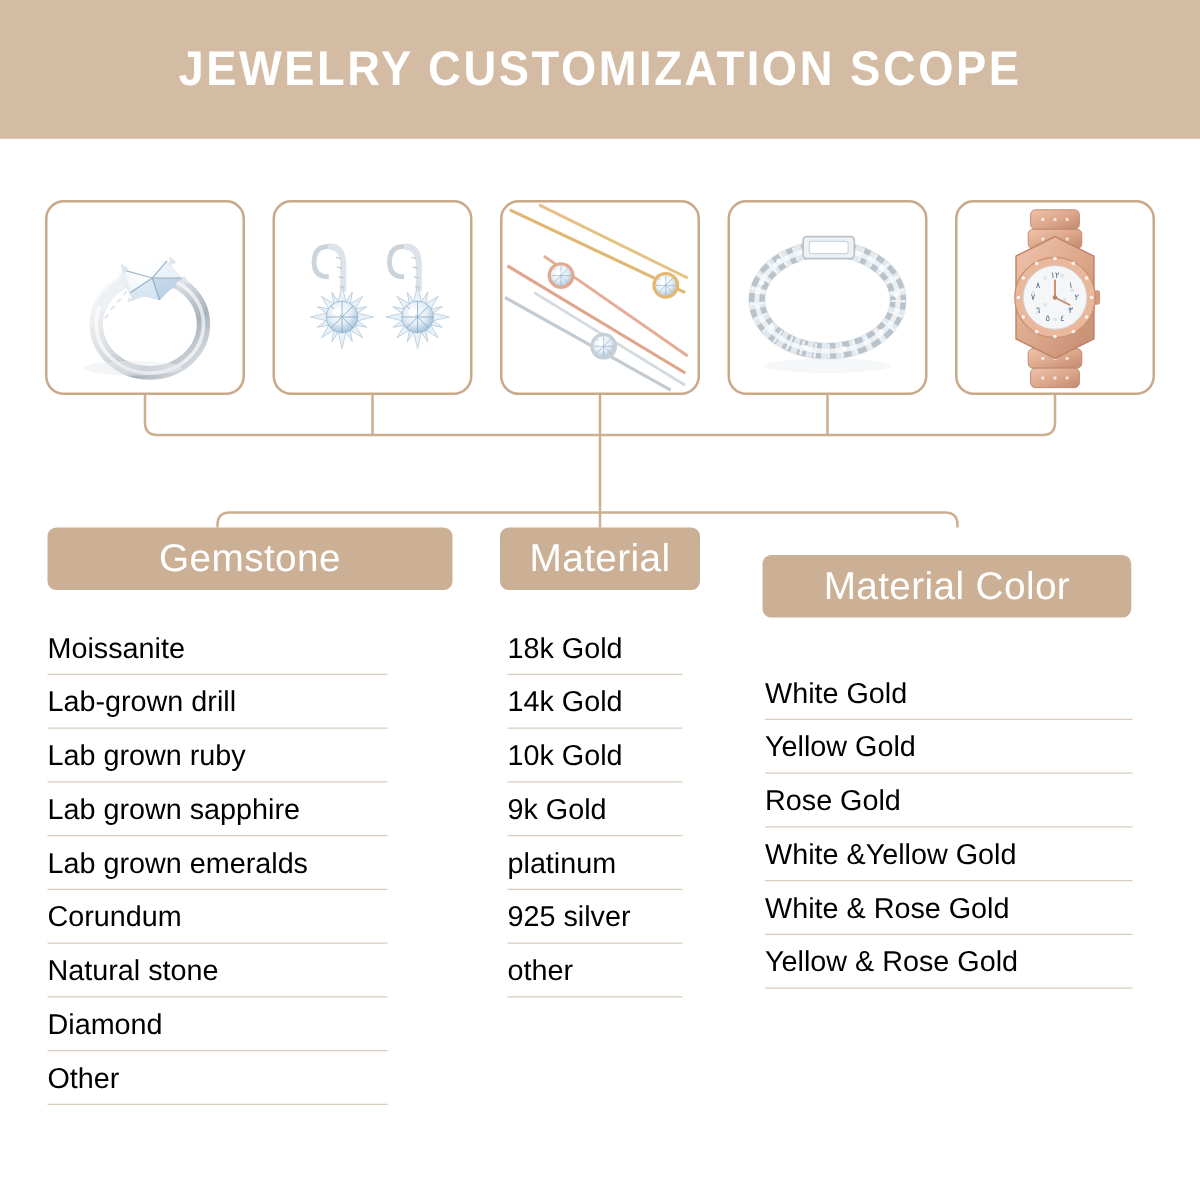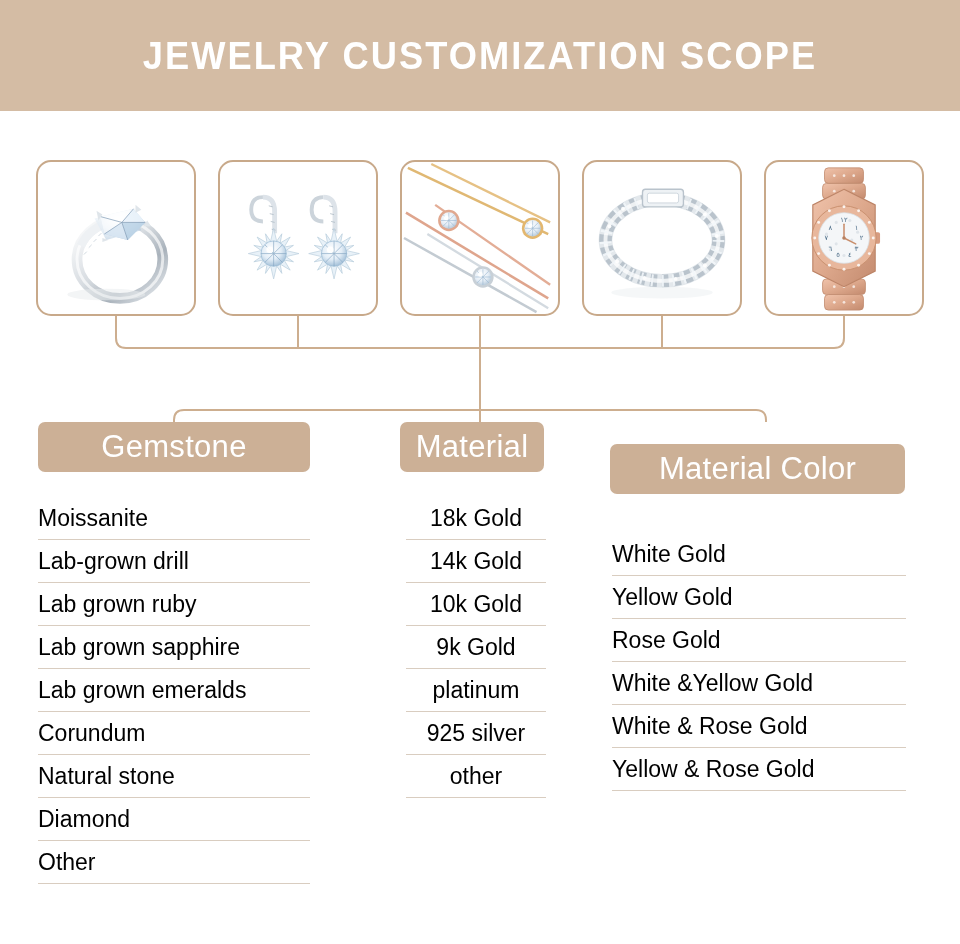--- a/index.html
+++ b/index.html
@@ -65,21 +65,21 @@
   .opt{
     height:42px;
     line-height:42px;
     font-size:23px;
     color:#000000;
     border-bottom:1px solid #d9cdc0;
     white-space:nowrap;
     overflow:hidden;
   }
   #col-gemstone{left:38px;width:272px;}
-  #col-material{left:406px;width:140px;text-align:center;}
+  #col-material{left:406px;width:140px;}
   #col-material-color{left:612px;width:294px;margin-top:36px;}
 </style>
 </head>
 <body>
 
 <div class="header-band"></div>
 <div class="header-title">JEWELRY CUSTOMIZATION SCOPE</div>
 
 <div class="cards">
 
@@ -378,22 +378,22 @@
       <path d="M662 16 L662 48"></path>
 
       <path d="M480 48 L480 110"></path>
 
       <path d="M174 122 L174 120 Q174 110 184 110 L756 110 Q766 110 766 120 L766 122"></path>
       <path d="M480 110 L480 122"></path>
     </g>
   </svg>
 </div>
 
-<div class="pill" id="pill-gemstone" style="left:38px;top:422px;width:272px;text-align:center;">Gemstone</div>
-<div class="pill" id="pill-material" style="left:400px;top:422px;width:144px;">Material</div>
+<div class="pill" id="pill-gemstone" style="left:38px;top:422px;width:324px;text-align:center;">Gemstone</div>
+<div class="pill" id="pill-material" style="left:400px;top:422px;width:160px;">Material</div>
 <div class="pill" id="pill-material-color" style="left:610px;top:422px;width:295px;margin-top:22px;">Material Color</div>
 
 <div class="col" id="col-gemstone">
     <div class="opt">Moissanite</div>
     <div class="opt">Lab-grown drill</div>
     <div class="opt">Lab grown ruby</div>
     <div class="opt">Lab grown sapphire</div>
     <div class="opt">Lab grown emeralds</div>
     <div class="opt">Corundum</div>
     <div class="opt">Natural stone</div>

